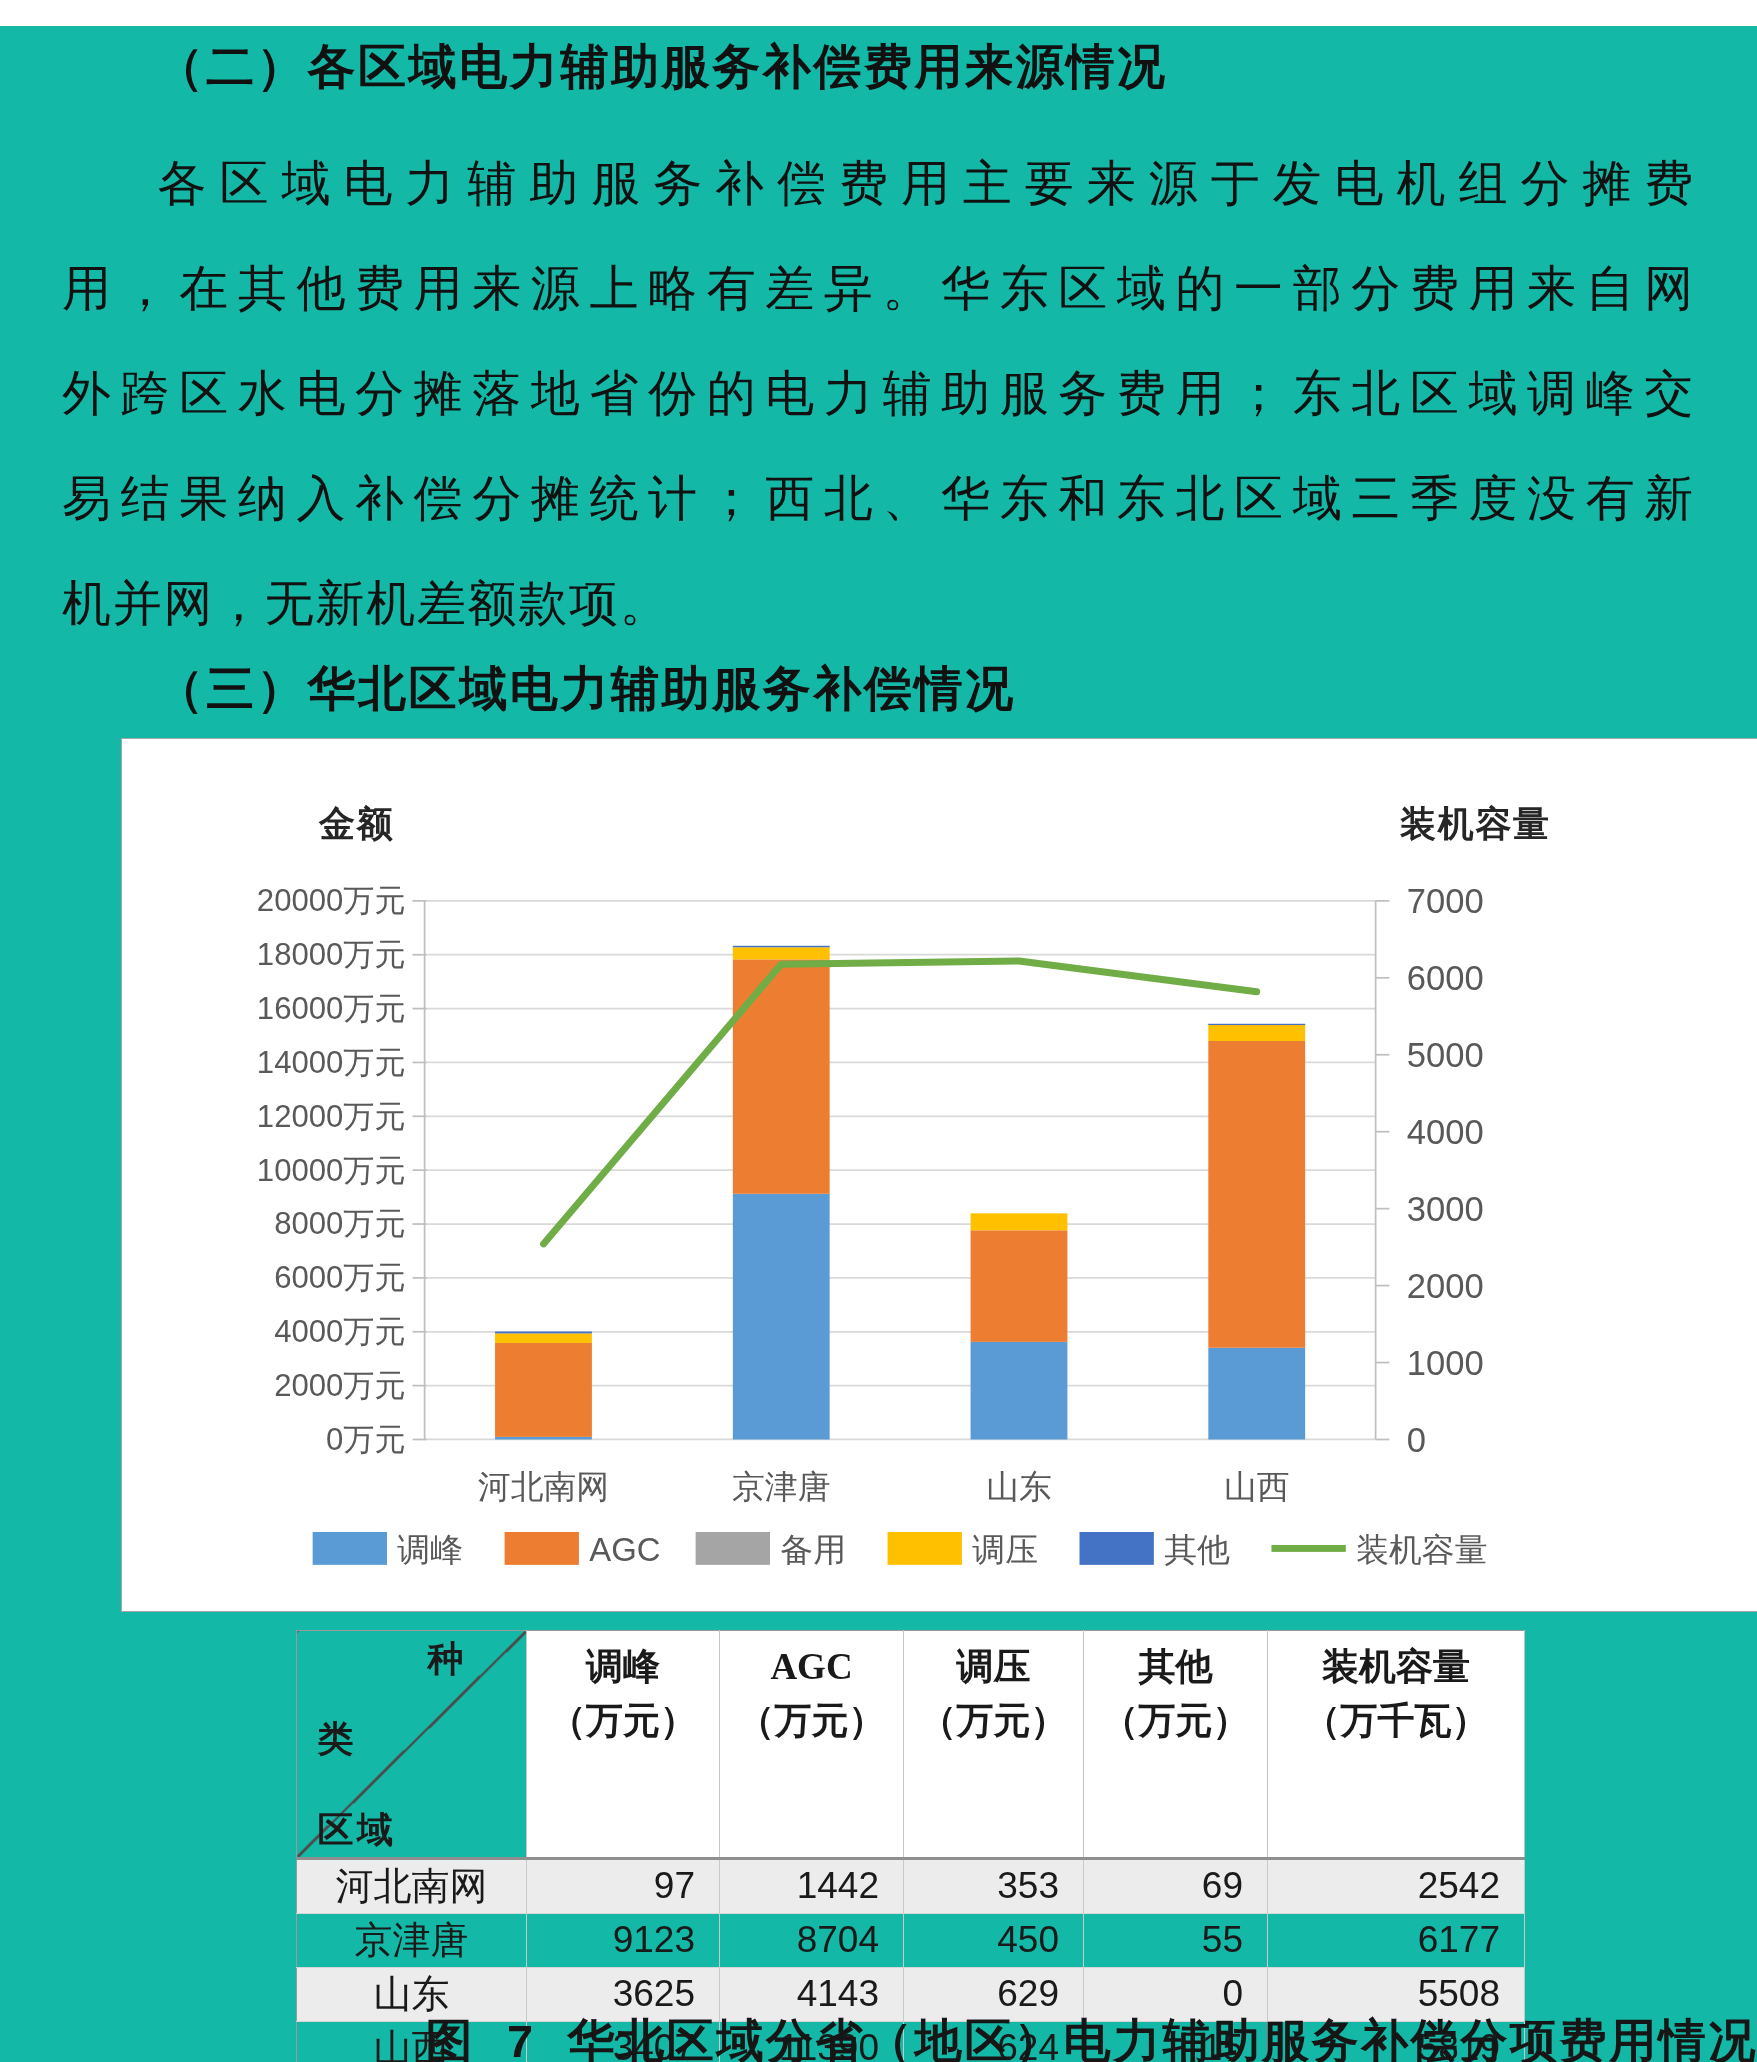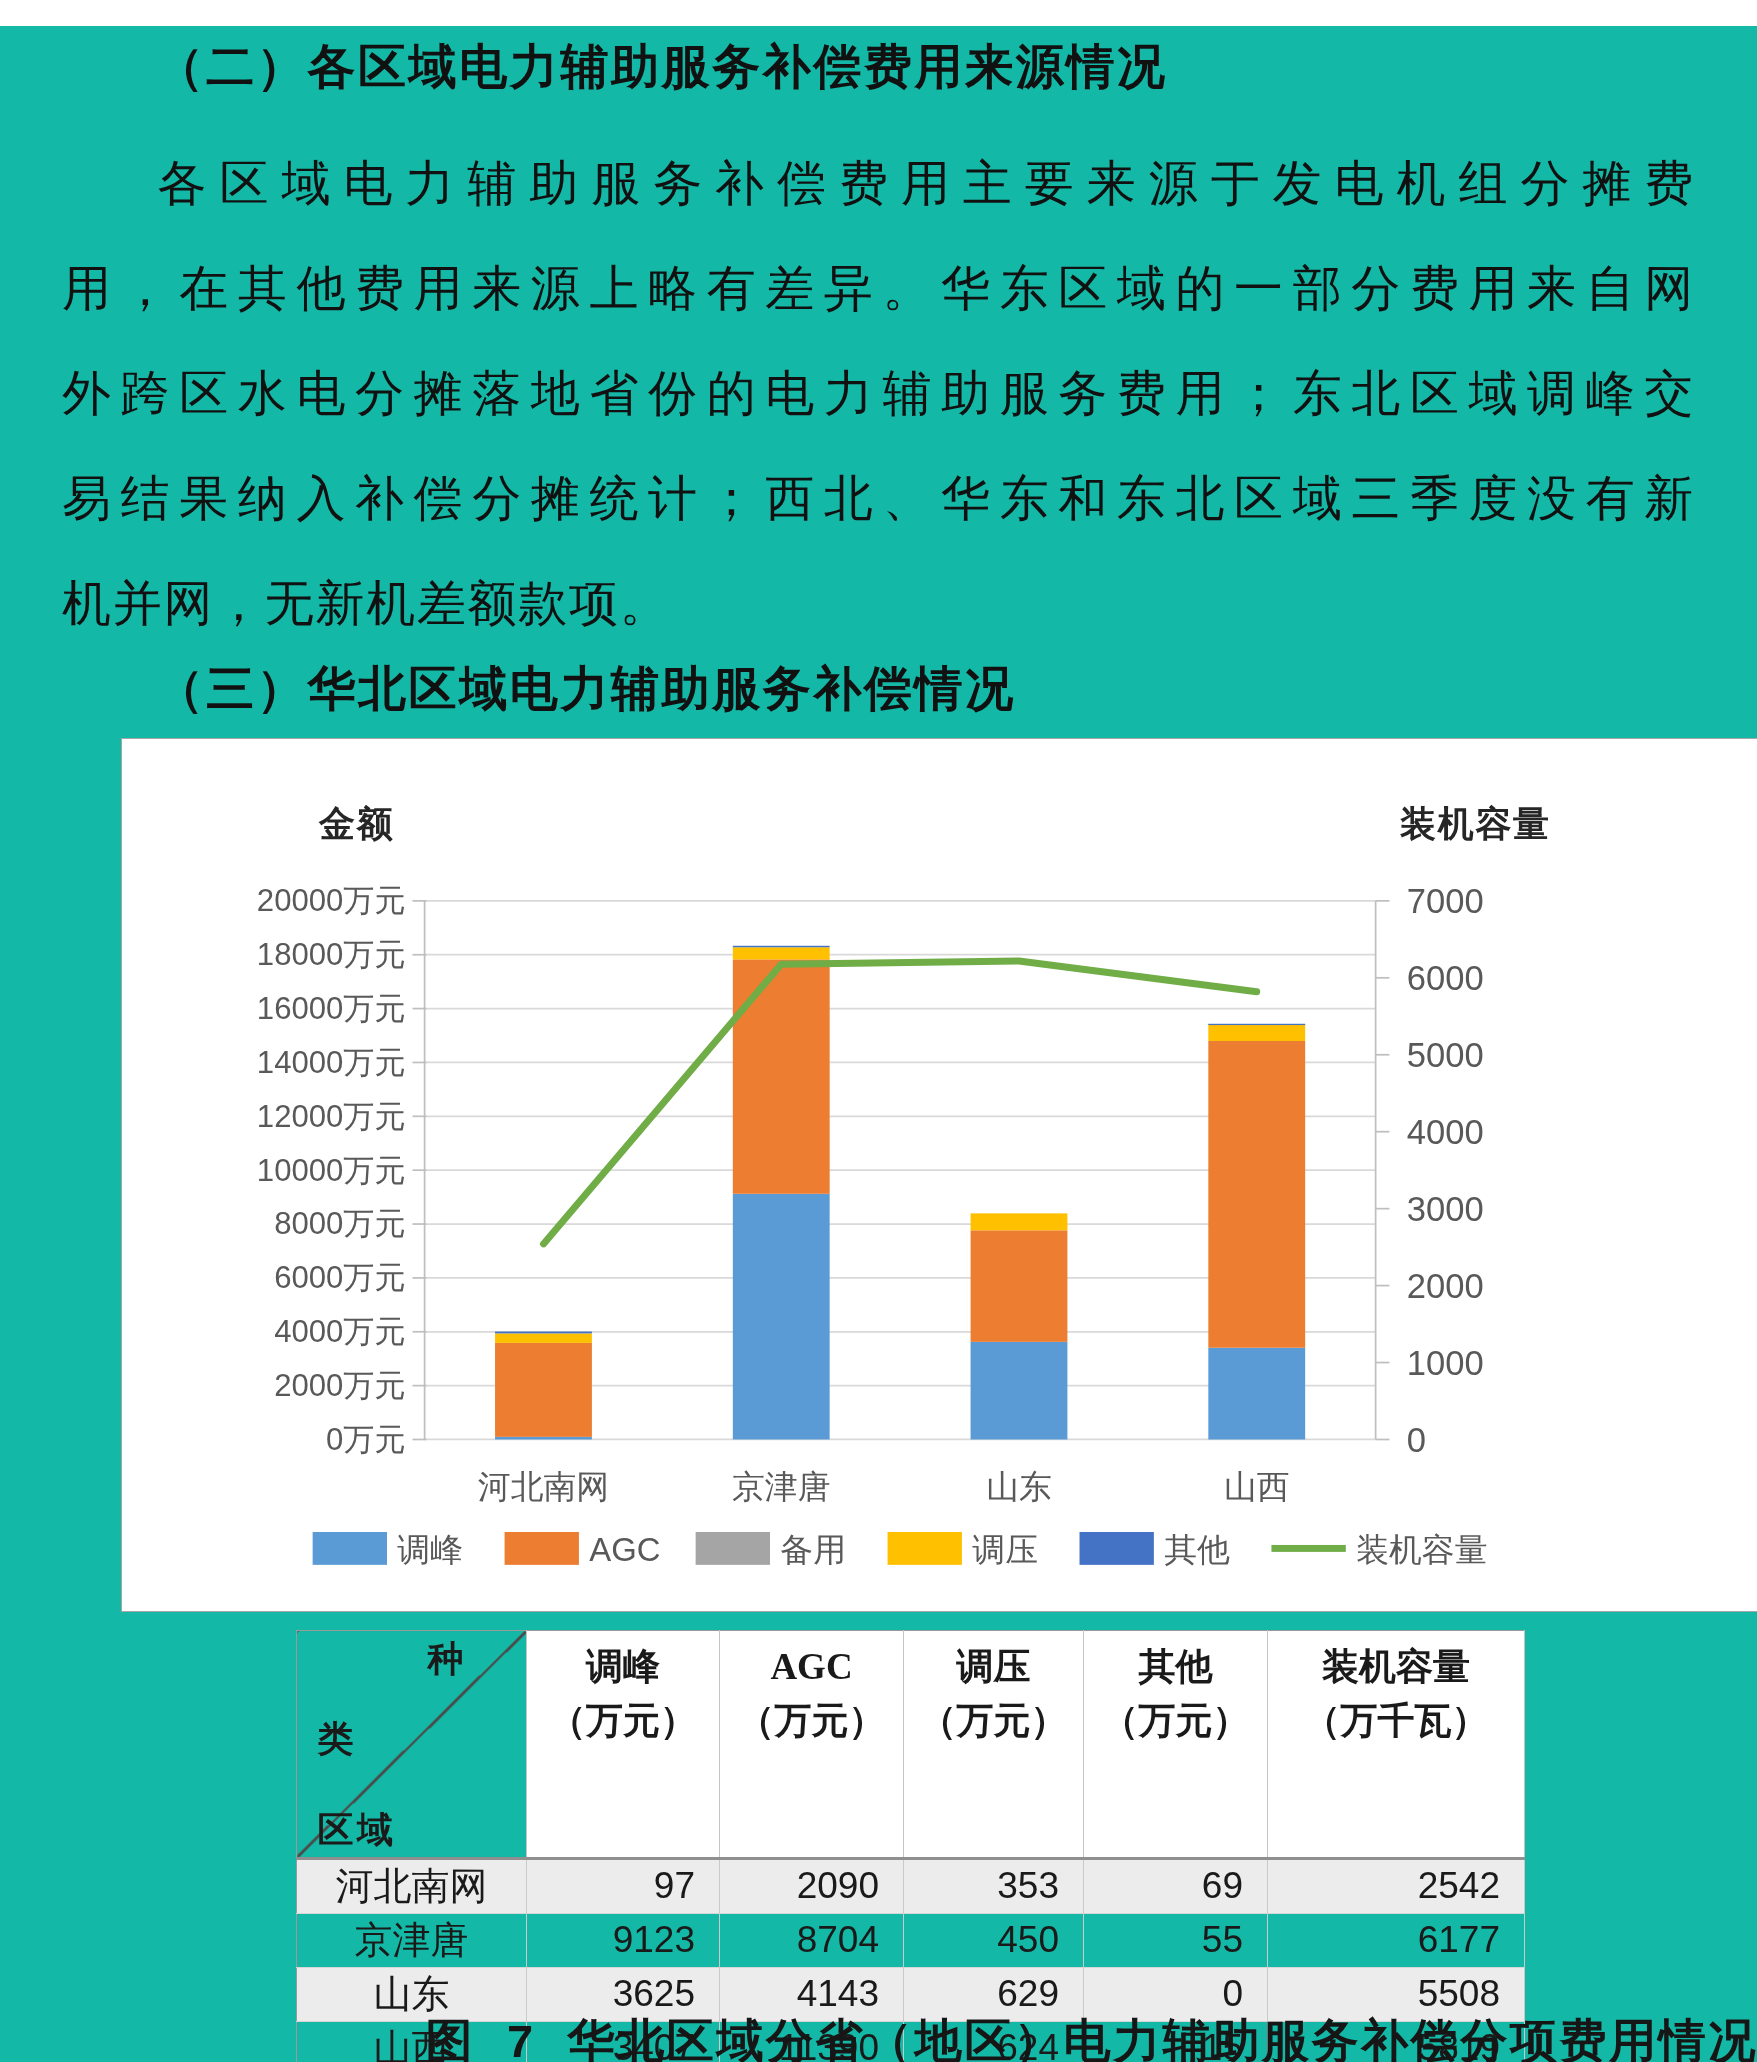--- a/index.html
+++ b/index.html
@@ -203,21 +203,21 @@
         <th>其他
 （万元）</th>
         <th>装机容量
 （万千瓦）</th>
       </tr>
     </thead>
     <tbody id="tbody">
         <tr class="stripe">
           <td class="region">河北南网</td>
           <td class="num">97</td>
-          <td class="num">2090</td>
+          <td class="num">1442</td>
           <td class="num">353</td>
           <td class="num">69</td>
           <td class="num">2542</td>
         </tr>
         <tr>
           <td class="region">京津唐</td>
           <td class="num">9123</td>
           <td class="num">8704</td>
           <td class="num">450</td>
           <td class="num">55</td>

